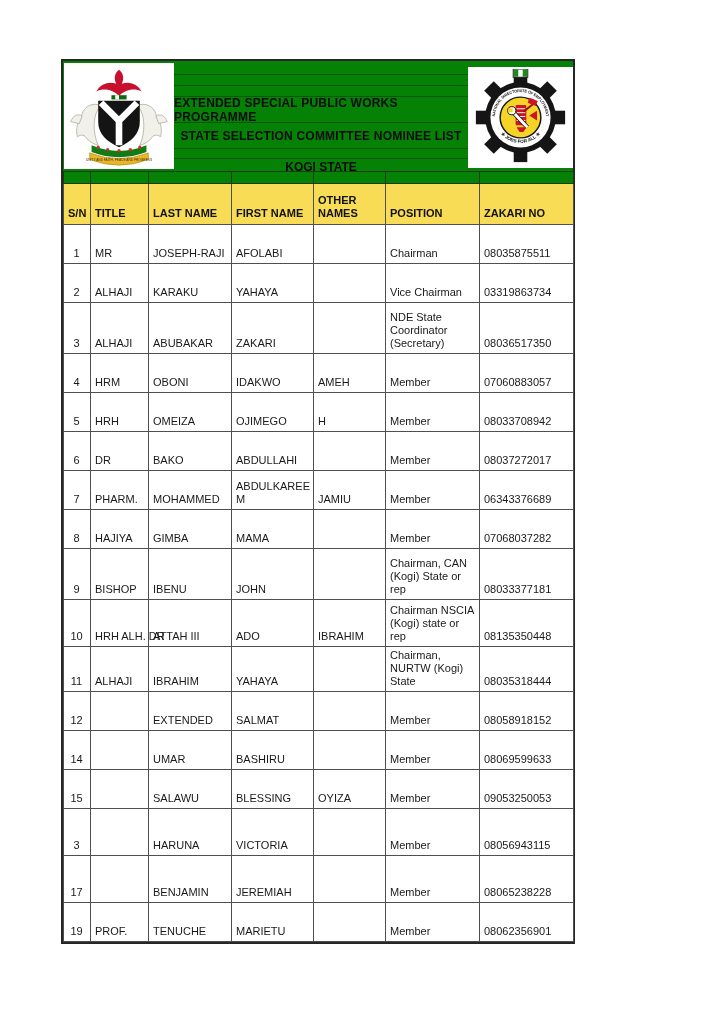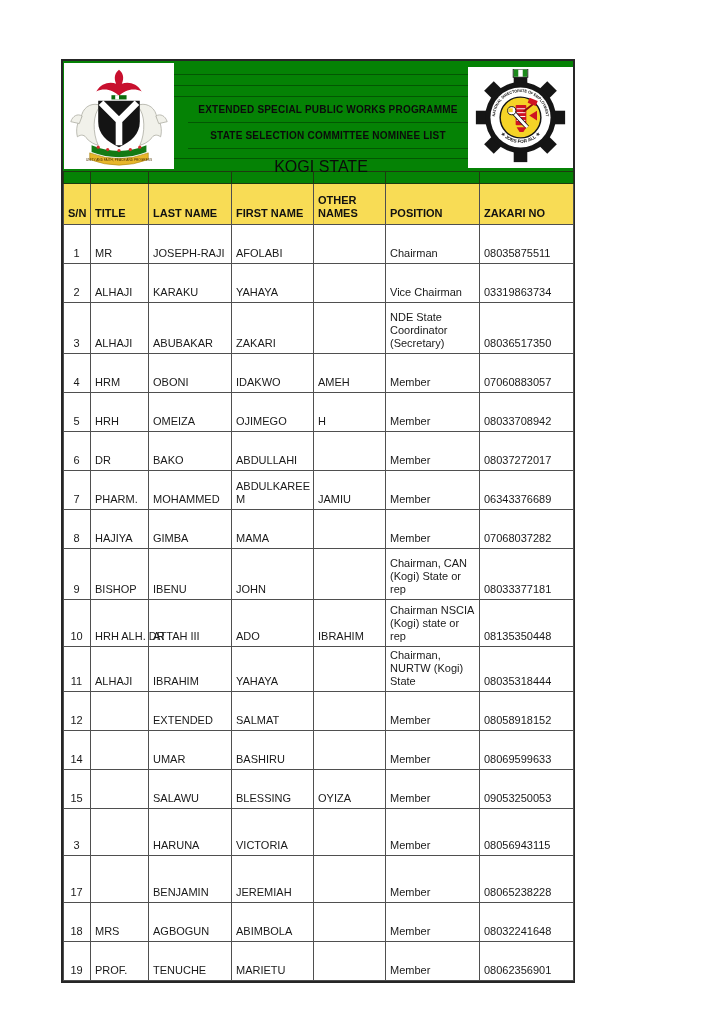--- a/index.html
+++ b/index.html
@@ -14,24 +14,24 @@
   
   .hdr{display:flex;background:#058205;height:110px;align-items:flex-start;}
   .logo-box{background:#ffffff;display:flex;align-items:center;justify-content:center;flex:none;}
   .logo-left{width:110px;height:106px;margin:2px 0 0 1px;}
   .logo-right{width:105px;height:101px;margin:6px 0 0 0;}
   .hdr-mid{flex:1;height:110px;display:flex;flex-direction:column;min-width:0;}
   .hrow{border-bottom:1px solid rgba(0,0,0,0.33);box-sizing:border-box;flex:none;}
   .hrow.last{border-bottom:none;}
   .hr1{height:14px}.hr2{height:11px}.hr3{height:11px}
   .title-row{height:26px;display:flex;align-items:center;justify-content:center;
-    font-weight:bold;font-size:10px;letter-spacing:.2px;color:#0b0b0b;margin-left:14px;}
+    font-weight:bold;font-size:12px;letter-spacing:.2px;color:#0b0b0b;}
   .hr6{height:10px}
   .state-row{height:16px;display:flex;align-items:center;justify-content:center;
-    font-weight:normal;font-size:16px;color:#0b0b0b;}
+    font-weight:bold;font-size:12px;color:#0b0b0b;}
   
   table{border-collapse:collapse;table-layout:fixed;width:510px;}
   col.c1{width:27px}col.c2{width:58px}col.c3{width:83px}col.c4{width:82px}
   col.c5{width:72px}col.c6{width:94px}col.c7{width:94px}
   td,th{
     border:1px solid #4f4f4f;vertical-align:bottom;text-align:left;
     font-size:11px;line-height:13px;padding:2px 2px 3px 4px;
     overflow:hidden;word-wrap:break-word;
   }
   tr.spacer td{background:#058205;height:11px;border-color:#1d3a10;padding:0;}
@@ -323,29 +323,20 @@
         </tr>
         <tr class="data row-17">
           <td class="sn">17</td>
           <td></td>
           <td>BENJAMIN</td>
           <td>JEREMIAH</td>
           <td></td>
           <td>Member</td>
           <td>08065238228</td>
         </tr>
-        <tr class="data row-18">
-          <td class="sn">18</td>
-          <td>MRS</td>
-          <td>AGBOGUN</td>
-          <td>ABIMBOLA</td>
-          <td></td>
-          <td>Member</td>
-          <td>08032241648</td>
-        </tr>
         <tr class="data row-19">
           <td class="sn">19</td>
           <td>PROF.</td>
           <td>TENUCHE</td>
           <td>MARIETU</td>
           <td></td>
           <td>Member</td>
           <td>08062356901</td>
         </tr>
       </tbody>

